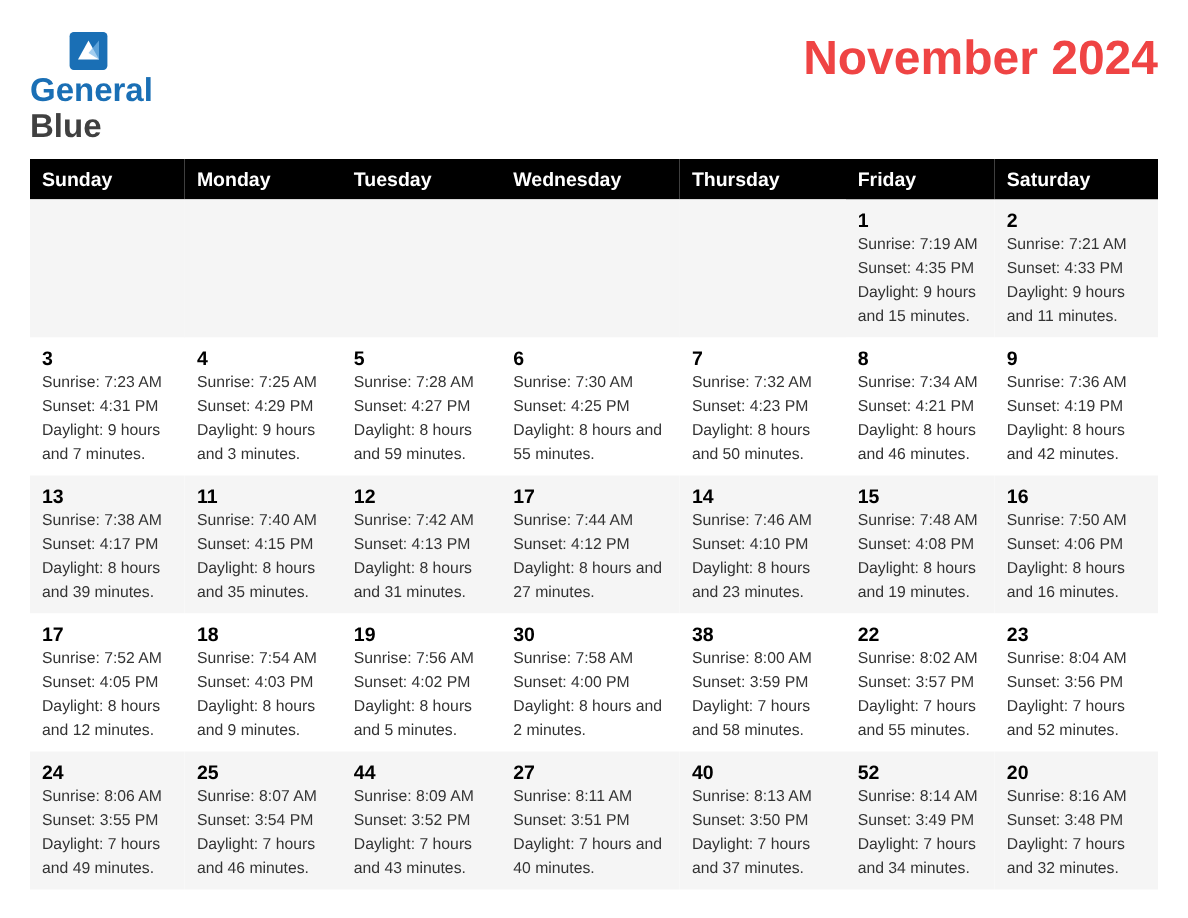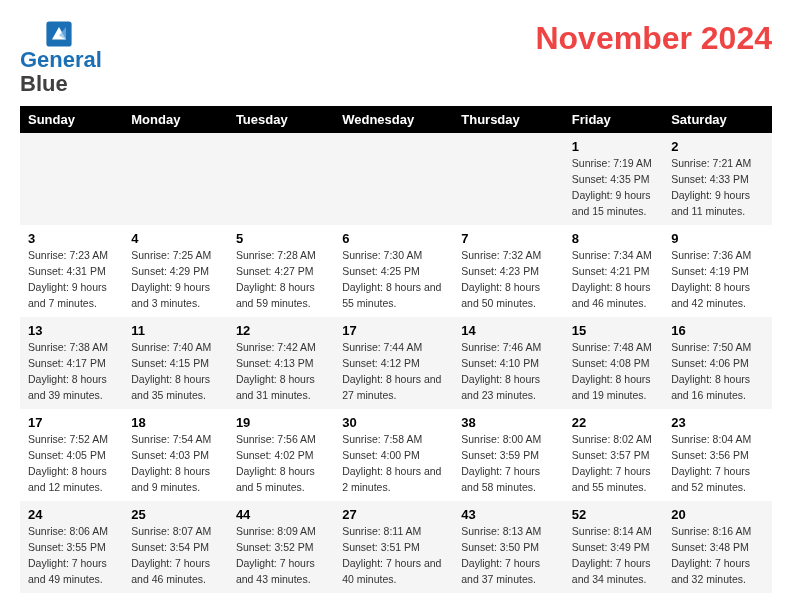--- a/index.html
+++ b/index.html
@@ -184,21 +184,21 @@
       </tr>
       <tr>
         <td><span class="day-num">24</span>
         <span class="day-detail">Sunrise: 8:06 AM<br>Sunset: 3:55 PM<br>Daylight: 7 hours and 49 minutes.</span></td>
         <td><span class="day-num">25</span>
         <span class="day-detail">Sunrise: 8:07 AM<br>Sunset: 3:54 PM<br>Daylight: 7 hours and 46 minutes.</span></td>
         <td><span class="day-num">44</span>
         <span class="day-detail">Sunrise: 8:09 AM<br>Sunset: 3:52 PM<br>Daylight: 7 hours and 43 minutes.</span></td>
         <td><span class="day-num">27</span>
         <span class="day-detail">Sunrise: 8:11 AM<br>Sunset: 3:51 PM<br>Daylight: 7 hours and 40 minutes.</span></td>
-        <td><span class="day-num">43</span>
+        <td><span class="day-num">40</span>
         <span class="day-detail">Sunrise: 8:13 AM<br>Sunset: 3:50 PM<br>Daylight: 7 hours and 37 minutes.</span></td>
         <td><span class="day-num">52</span>
         <span class="day-detail">Sunrise: 8:14 AM<br>Sunset: 3:49 PM<br>Daylight: 7 hours and 34 minutes.</span></td>
         <td><span class="day-num">20</span>
         <span class="day-detail">Sunrise: 8:16 AM<br>Sunset: 3:48 PM<br>Daylight: 7 hours and 32 minutes.</span></td>
       </tr>
     </tbody>
 </table>
 
 </body></html>

